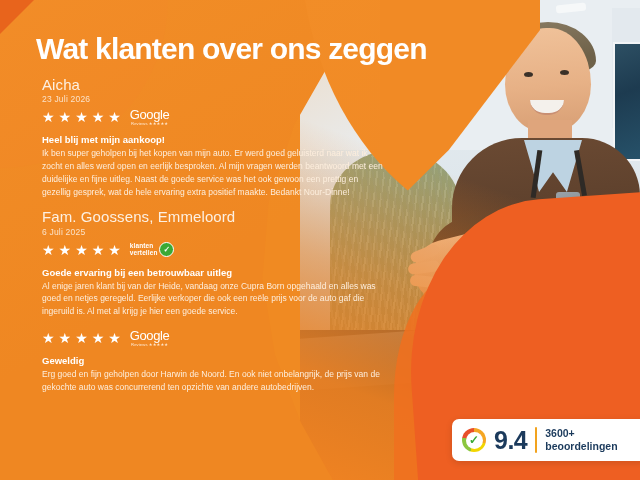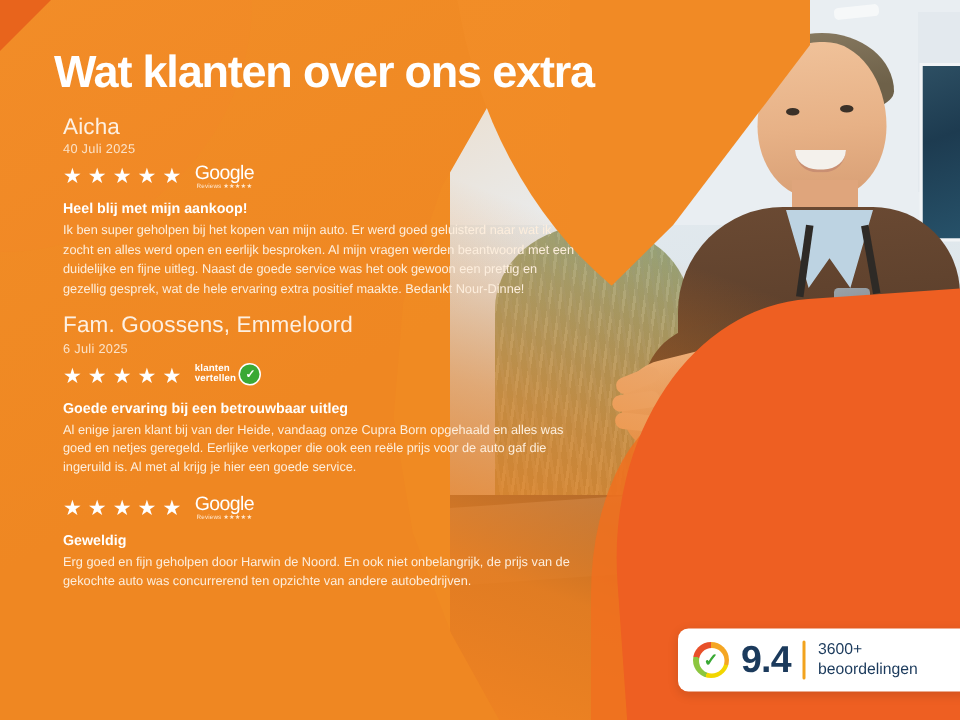--- a/index.html
+++ b/index.html
@@ -406,21 +406,21 @@
   }
   .rating-div {
     width: 2px; height: 26px;
     background: #f2a31e;
     border-radius: 1px;
     flex: 0 0 auto;
   }
   .rating-meta { display: flex; flex-direction: column; line-height: 1.2; }
   .rating-count, .rating-label {
     font-size: 10.5px;
-    font-weight: 400;
+    font-weight: 700;
     color: #1b3a5c;
   }
 </style>
 </head>
 <body>
 
 <div id="banner">
 
   <div class="photo-layer">
     <div class="photo-bg"></div>
@@ -464,27 +464,27 @@
   <div class="orange-main"></div>
   <div class="orange-lobe"></div>
   <div class="deep-blob"></div>
   <div class="warm-overlay"></div>
   <div class="red-swoosh-2"></div>
   <div class="red-swoosh"></div>
   <div class="corner-triangle"></div>
 
   <div class="content">
 
-    <div class="headline">Wat klanten over ons extra</div>
+    <div class="headline">Wat klanten over ons zeggen</div>
 
     <div class="reviews">
 
       <div class="review">
         <div class="review-author">Aicha</div>
-        <div class="review-date">40 Juli 2025</div>
+        <div class="review-date">23 Juli 2026</div>
         <div class="rating-row">
           <div class="stars">
             <span class="star">★</span>
             <span class="star">★</span>
             <span class="star">★</span>
             <span class="star">★</span>
             <span class="star">★</span>
           </div>
           <div class="badge-google">
             <span class="g-word">Google</span>

